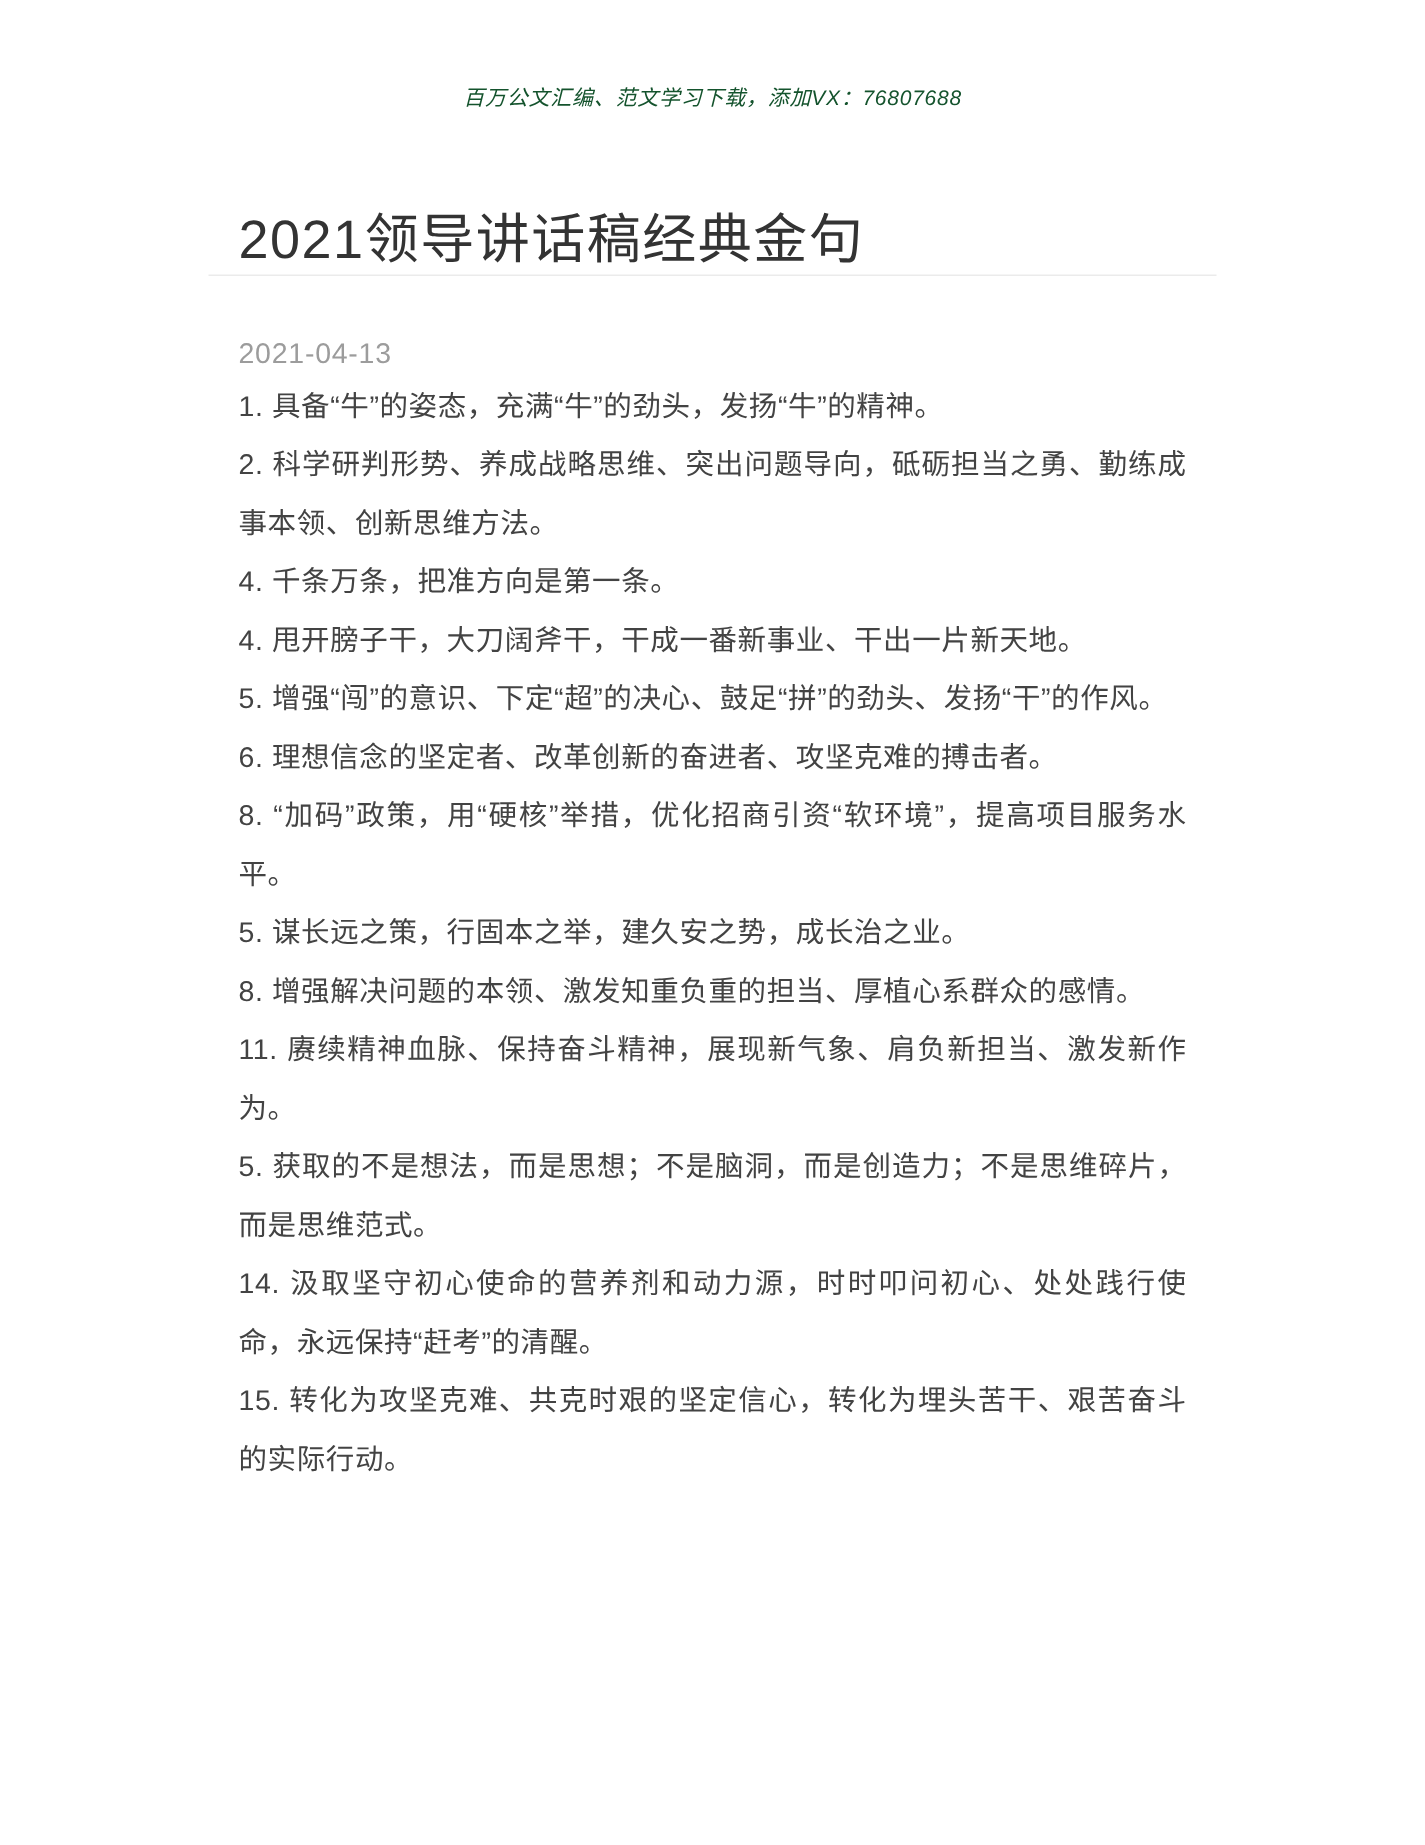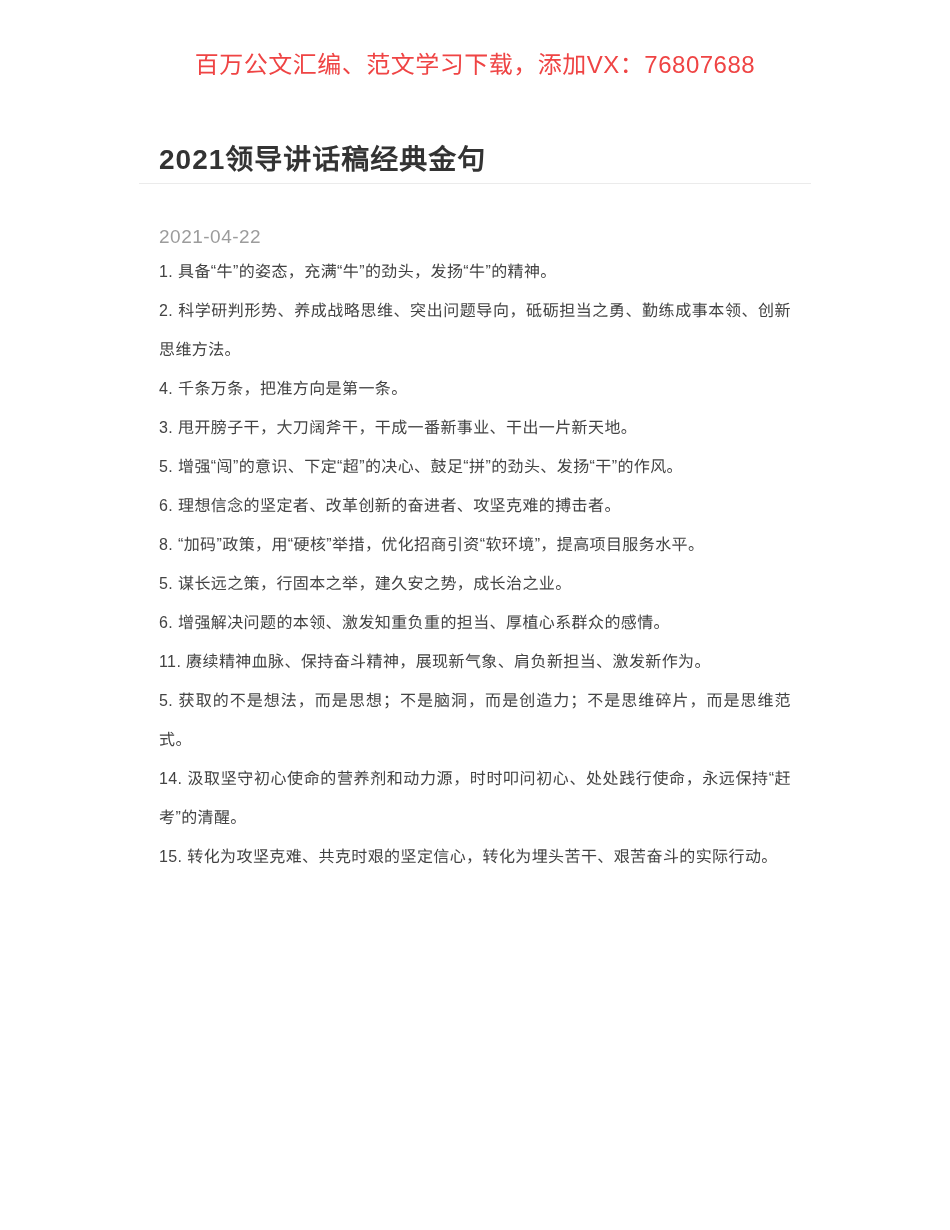--- a/index.html
+++ b/index.html
@@ -11,36 +11,37 @@
   .page {
     position: relative;
     width: 950px;
     height: 1230px;
     background: #ffffff;
     overflow: hidden;
   }
   .promo-banner {
     margin-top: 52px;
     text-align: center;
-    font-size: 24px;
+    font-size: 14px;
     line-height: 26px;
-    color: #ef4444;
+    color: #14532d;
     letter-spacing: 0.5px;
+    font-style: italic;
   }
   .article {
     width: 672px;
     margin: 0 auto;
   }
   .article-inner {
     padding: 0 20px;
   }
   .page-title {
     margin: 62px 0 0 0;
-    font-size: 28px;
-    font-weight: 700;
+    font-size: 36px;
+    font-weight: 400;
     color: #333333;
     line-height: 40px;
     letter-spacing: 1px;
   }
   .title-divider {
     border: none;
     border-top: 1px solid #ebebeb;
     margin: 3px 0 0 0;
     height: 0;
   }
@@ -49,21 +50,21 @@
     font-size: 19px;
     line-height: 30px;
     color: #9c9c9c;
     letter-spacing: 0.5px;
   }
   .quote-list {
     margin: 0;
   }
   .quote {
     margin: 0;
-    font-size: 16px;
+    font-size: 19px;
     line-height: 39px;
     color: #434343;
     text-align: justify;
     letter-spacing: 0.4px;
   }
 </style>
 </head>
 <body>
 
 <div class="page">
@@ -71,32 +72,32 @@
   <div class="promo-banner">百万公文汇编、范文学习下载，添加VX：76807688</div>
 
   <div class="article">
     <div class="article-inner">
       <h1 class="page-title">2021领导讲话稿经典金句</h1>
     </div>
 
     <hr class="title-divider">
 
     <div class="article-inner">
-      <div class="article-date">2021-04-22</div>
+      <div class="article-date">2021-04-13</div>
 
       <div class="quote-list">
         <p class="quote">1. 具备“牛”的姿态，充满“牛”的劲头，发扬“牛”的精神。</p>
         <p class="quote">2. 科学研判形势、养成战略思维、突出问题导向，砥砺担当之勇、勤练成事本领、创新思维方法。</p>
         <p class="quote">4. 千条万条，把准方向是第一条。</p>
-        <p class="quote">3. 甩开膀子干，大刀阔斧干，干成一番新事业、干出一片新天地。</p>
+        <p class="quote">4. 甩开膀子干，大刀阔斧干，干成一番新事业、干出一片新天地。</p>
         <p class="quote">5. 增强“闯”的意识、下定“超”的决心、鼓足“拼”的劲头、发扬“干”的作风。</p>
         <p class="quote">6. 理想信念的坚定者、改革创新的奋进者、攻坚克难的搏击者。</p>
         <p class="quote">8. “加码”政策，用“硬核”举措，优化招商引资“软环境”，提高项目服务水平。</p>
         <p class="quote">5. 谋长远之策，行固本之举，建久安之势，成长治之业。</p>
-        <p class="quote">6. 增强解决问题的本领、激发知重负重的担当、厚植心系群众的感情。</p>
+        <p class="quote">8. 增强解决问题的本领、激发知重负重的担当、厚植心系群众的感情。</p>
         <p class="quote">11. 赓续精神血脉、保持奋斗精神，展现新气象、肩负新担当、激发新作为。</p>
         <p class="quote">5. 获取的不是想法，而是思想；不是脑洞，而是创造力；不是思维碎片，而是思维范式。</p>
         <p class="quote">14. 汲取坚守初心使命的营养剂和动力源，时时叩问初心、处处践行使命，永远保持“赶考”的清醒。</p>
         <p class="quote">15. 转化为攻坚克难、共克时艰的坚定信心，转化为埋头苦干、艰苦奋斗的实际行动。</p>
       </div>
     </div>
   </div>
 
 </div>
 

